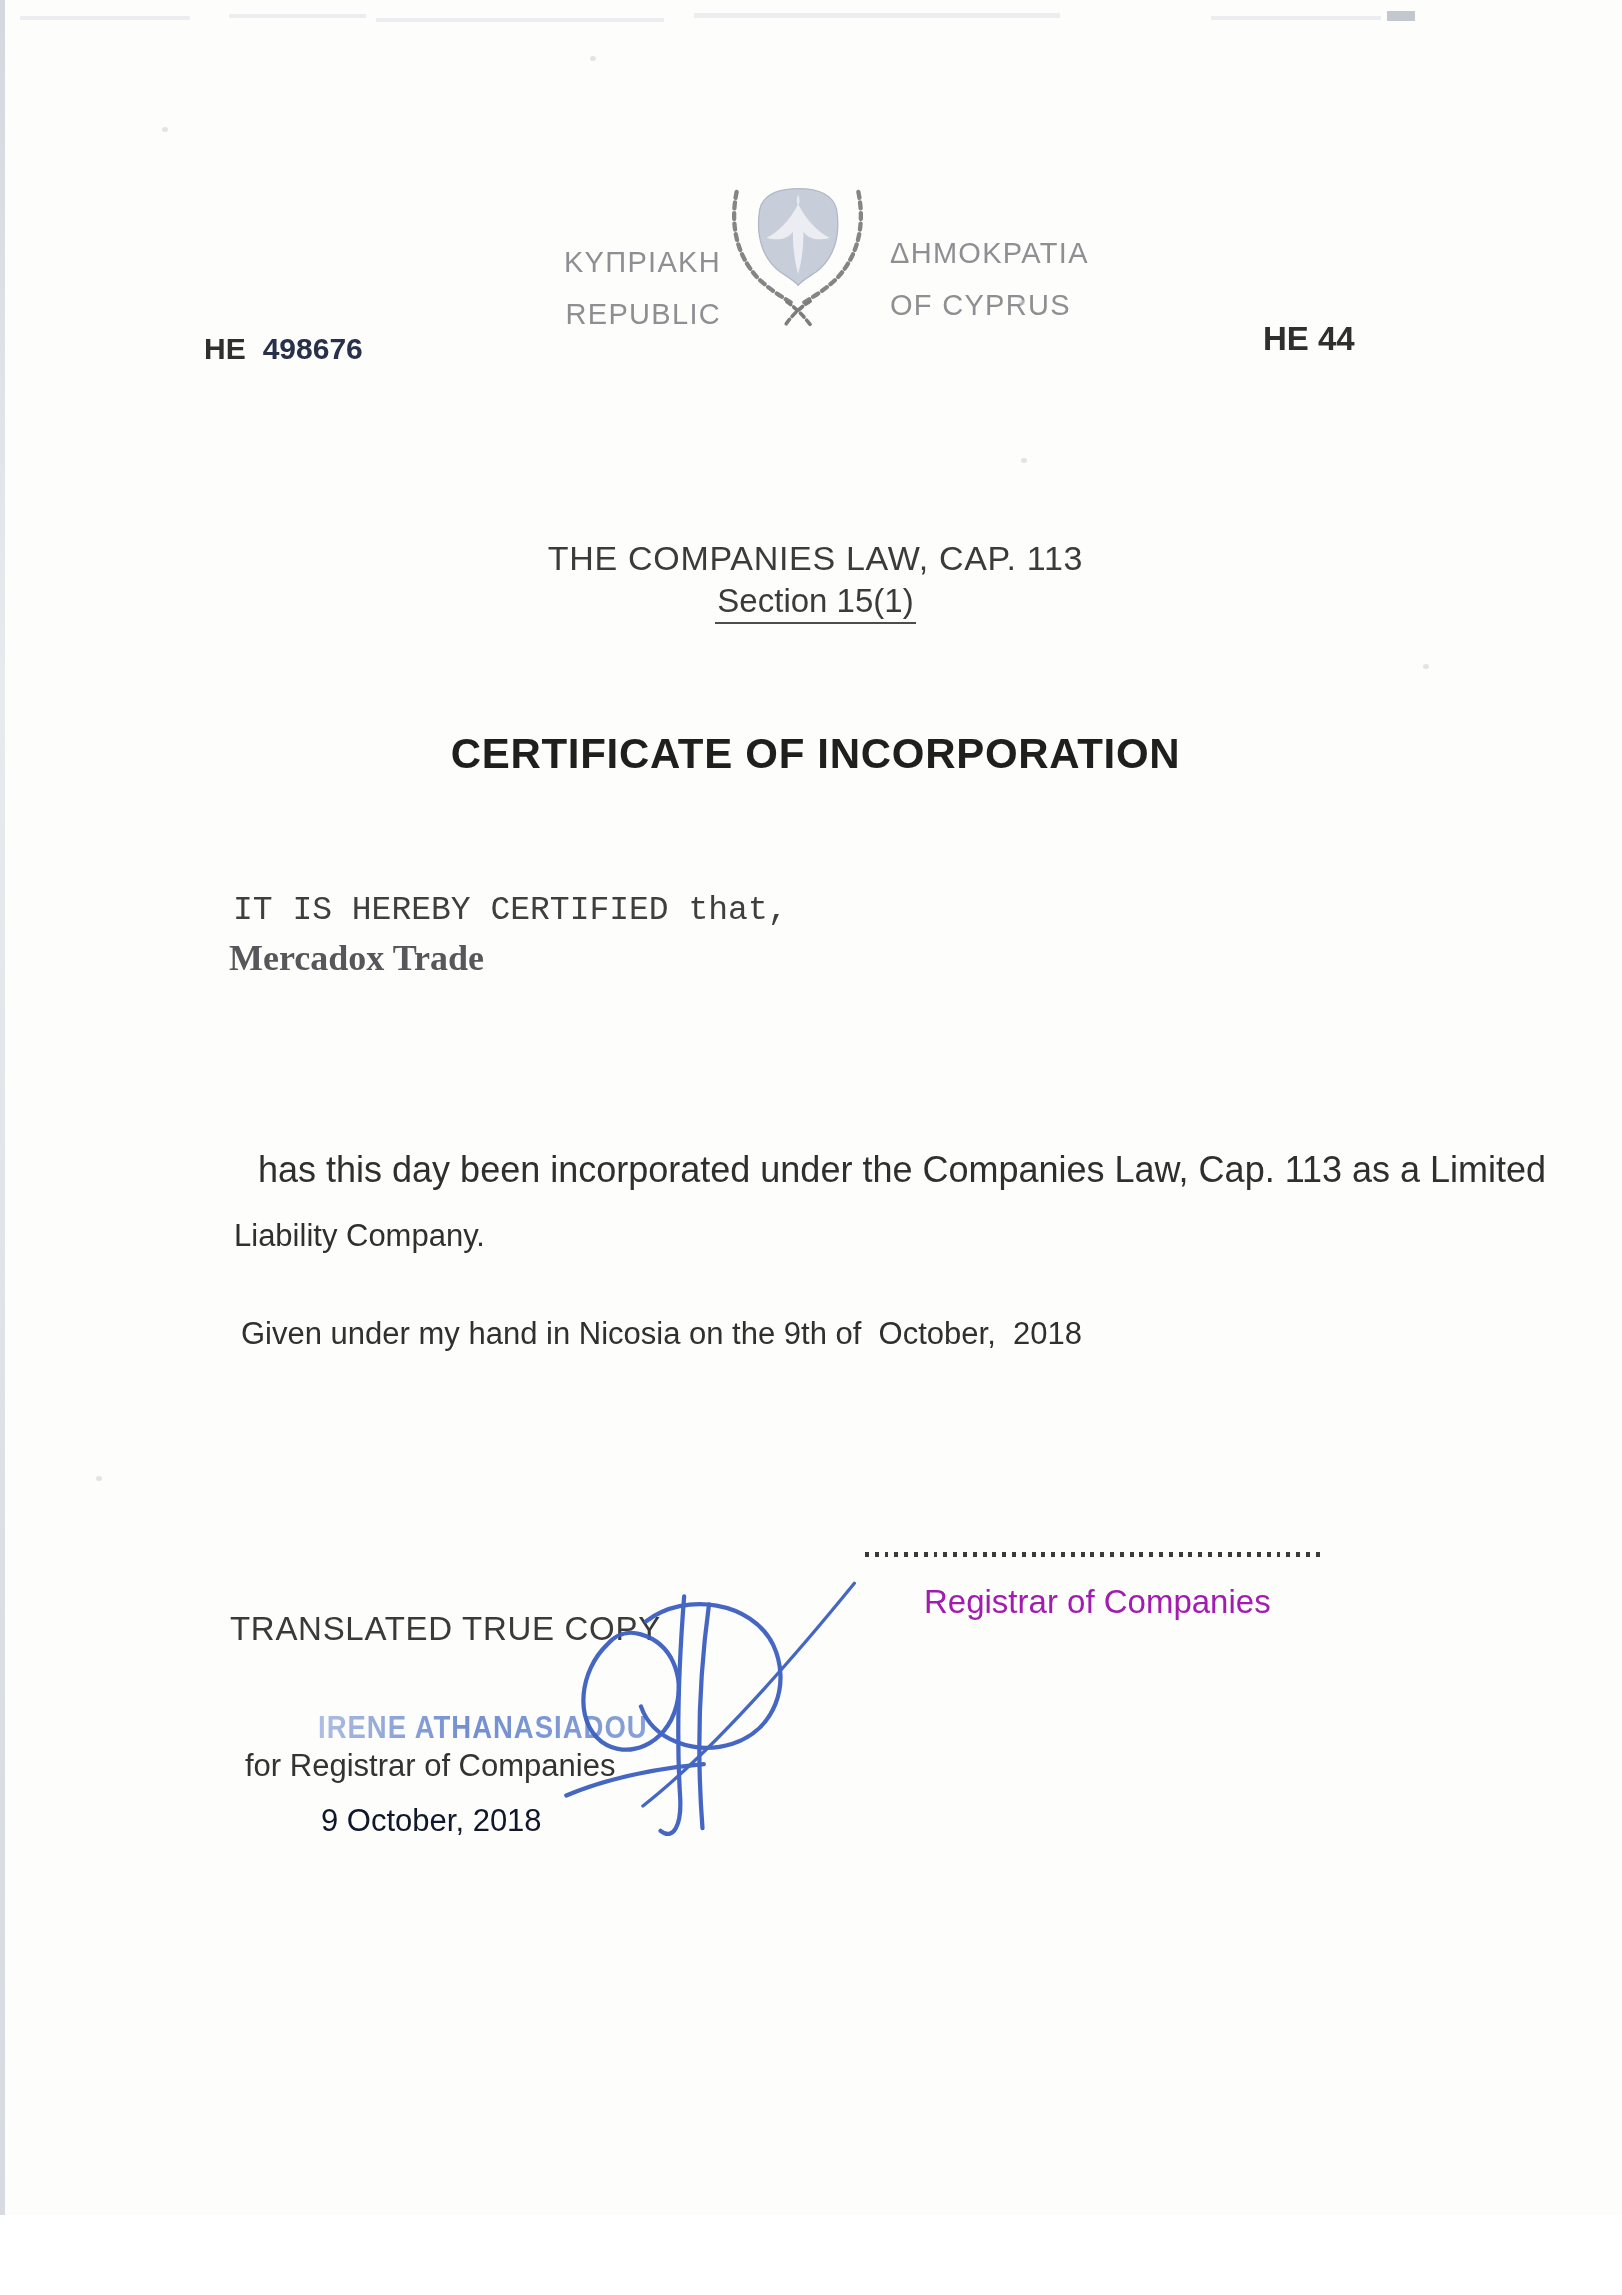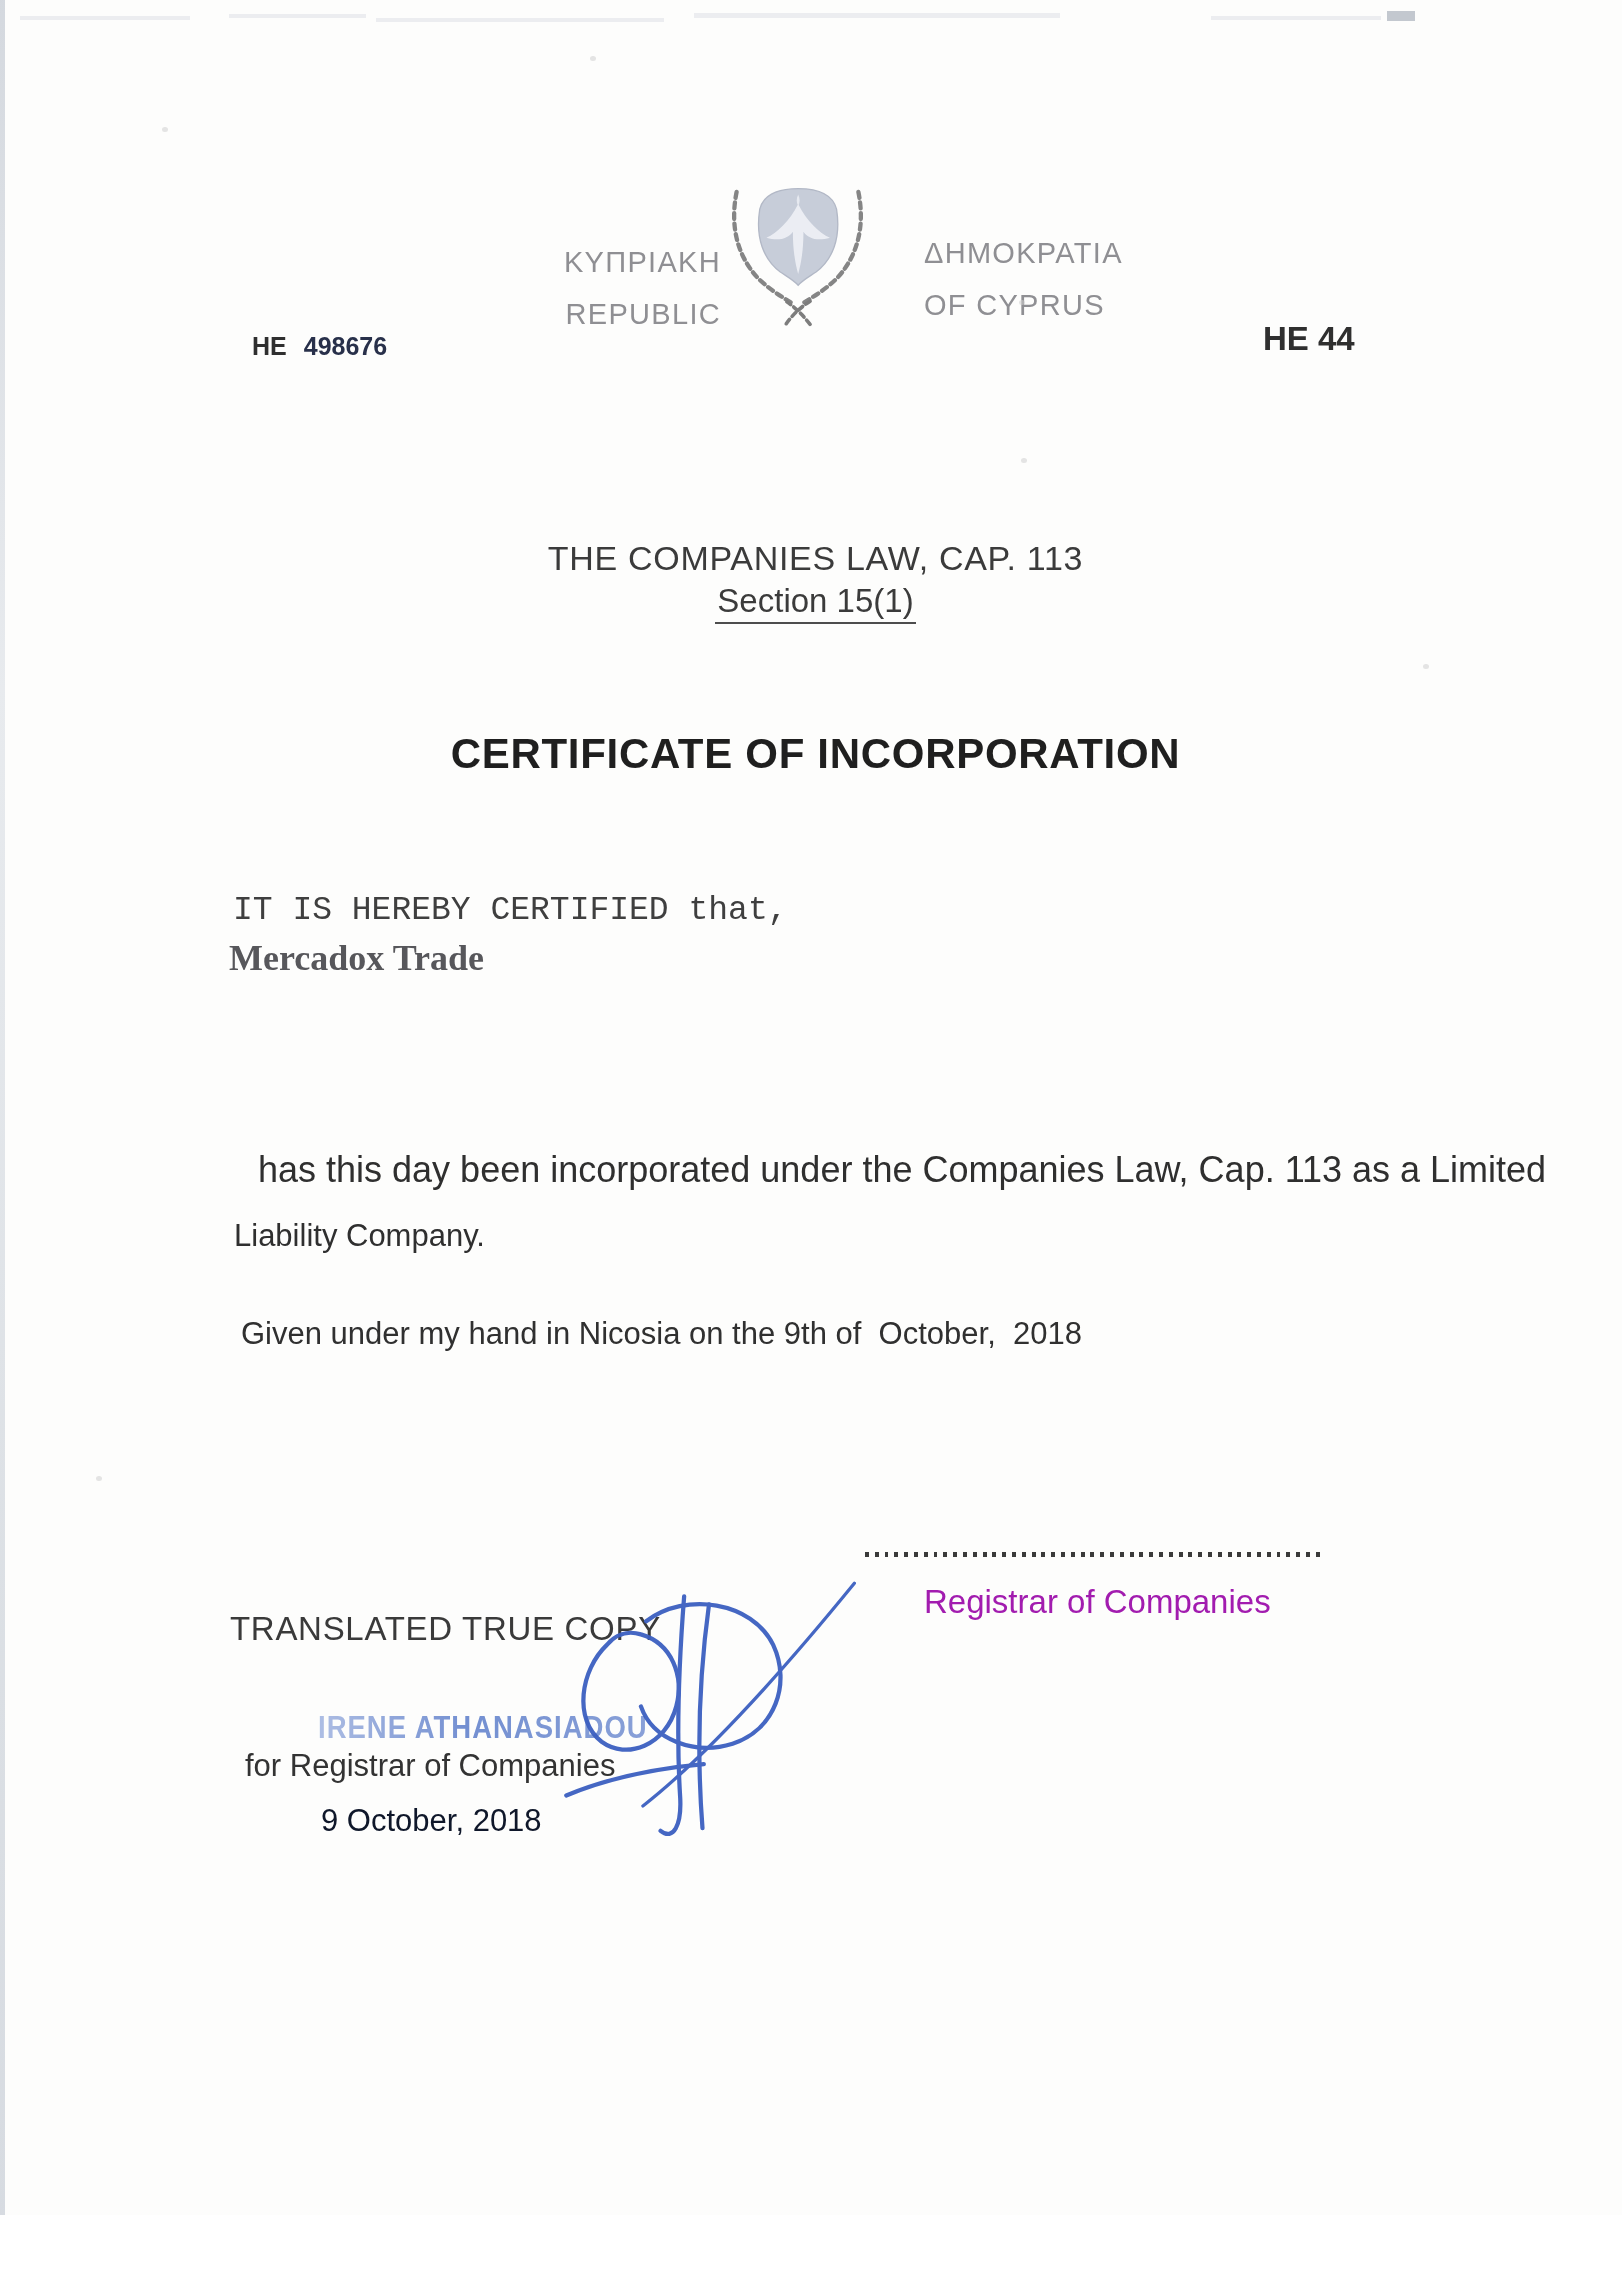--- a/index.html
+++ b/index.html
@@ -11,25 +11,25 @@
     overflow: hidden;
     font-family: "Liberation Sans","DejaVu Sans",sans-serif;
     color: #2e2e2e;
   }
   .abs { position: absolute; line-height: 1; }
   .center { left:0; width:100%; text-align:center;padding-left:8px; }
 
   
   .emblem-text { font-size:29px; color:#8f8f93; letter-spacing:1.3px; line-height:52px; }
   .emblem-text.left  { right:902px; top:236px; text-align:right; }
-  .emblem-text.right { left:890px;  top:227px; text-align:left;margin-left:34px; }
+  .emblem-text.right { left:890px;  top:227px; text-align:left; }
   .emblem-svg { left:728px; top:185px; width:139px; height:143px; }
 
   
-  .he-left  { left:204px;  top:334px; font-size:25px; font-weight:bold; color:#2f2f2f;margin-left:48px; }
+  .he-left  { left:204px;  top:334px; font-size:30px; font-weight:bold; color:#2f2f2f; }
   .he-left .num { color: var(--registry-number,#28304a); margin-left:17px; }
   .he-right { left:1263px; top:322px; font-size:33px; font-weight:bold; color:#2f2f2f; }
 
   
   .law-line   { top:541px;  font-size:34px; color:#3b3b3b; letter-spacing:0.7px; }
   .section-line { top:584px; font-size:33px; color:#3b3b3b; }
   .section-line span { display:inline-block; border-bottom:2.6px solid #4d4d4d; padding:0 2.6px 5.2px 2.6px; }
   .cert-title { top:733px; font-size:42px; font-weight:bold; color:#1f1f1f; letter-spacing:0.7px; }
 
   

